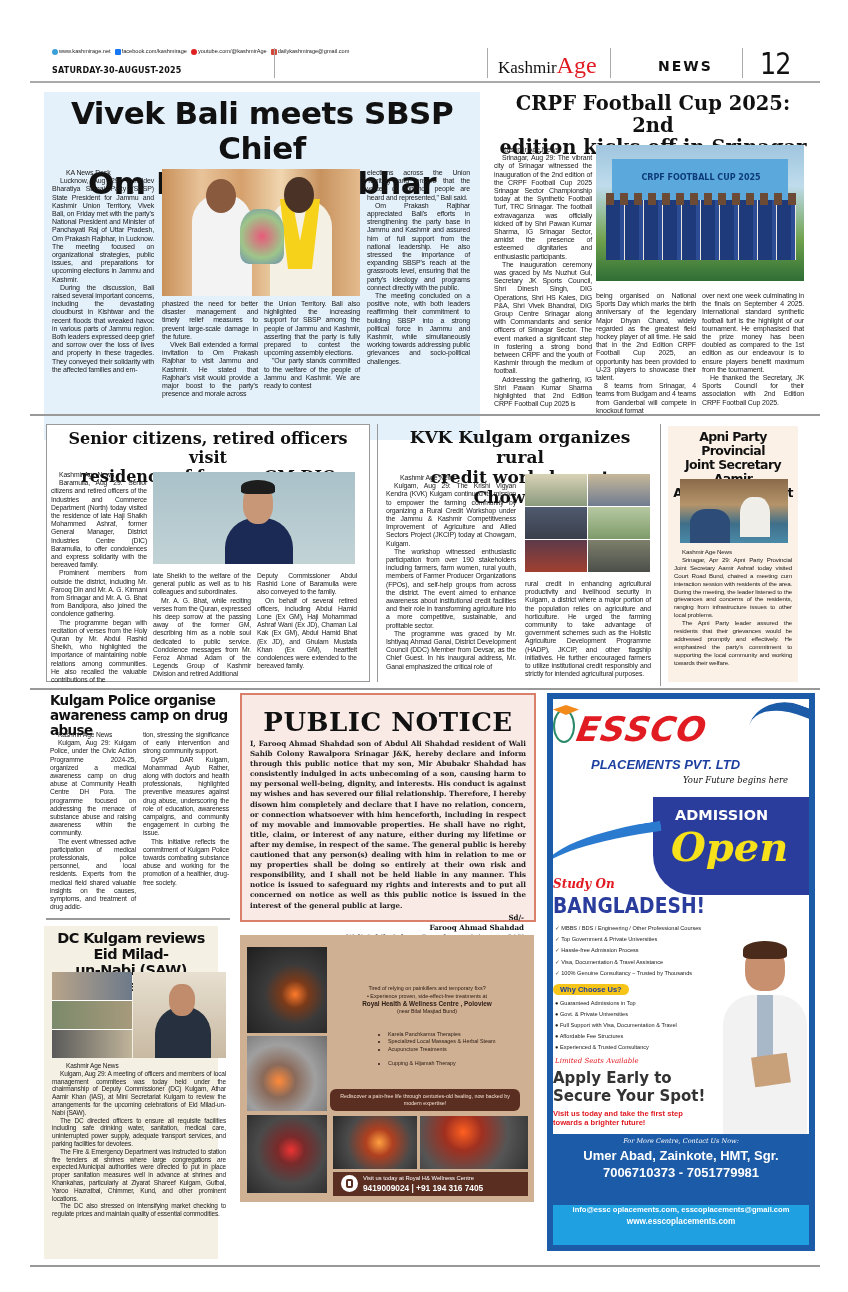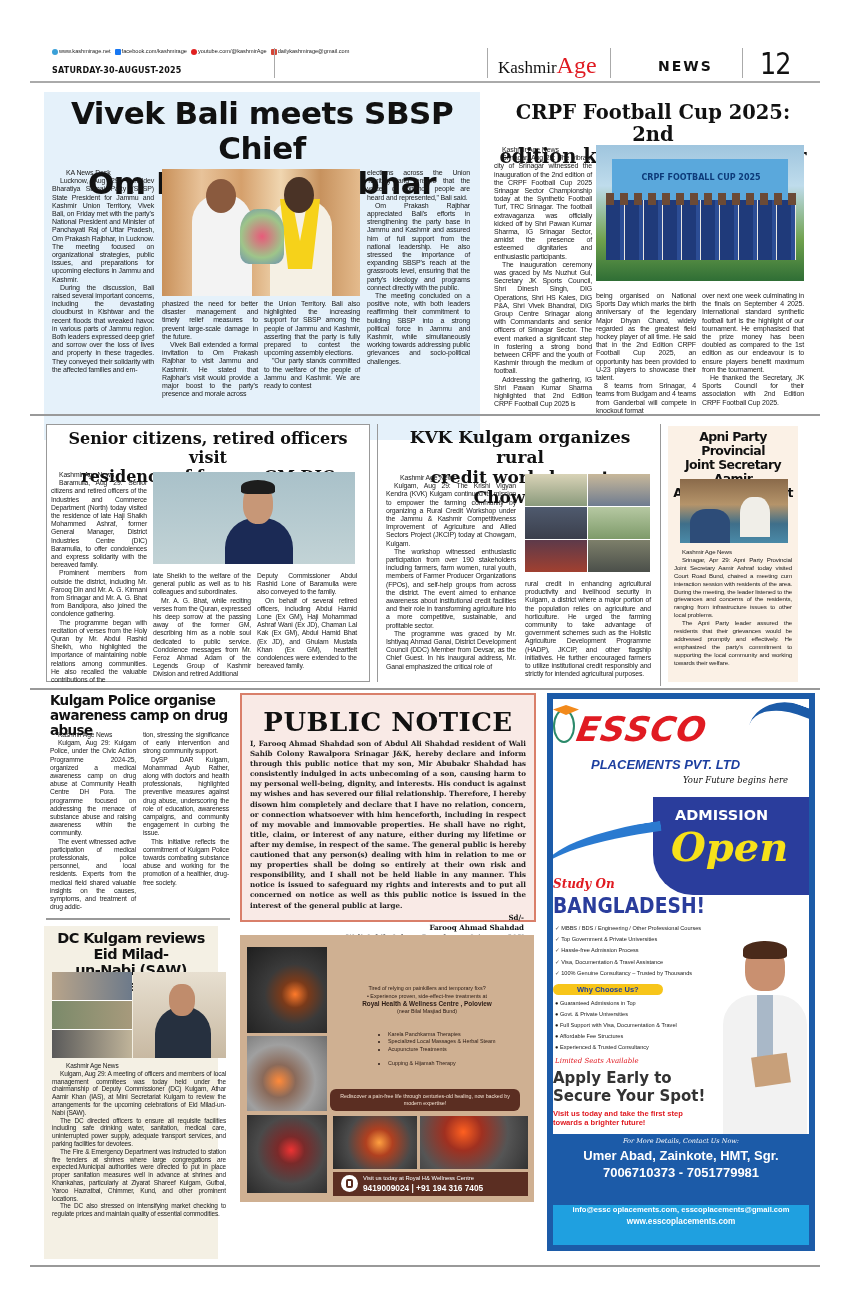--- a/index.html
+++ b/index.html
@@ -84,21 +84,21 @@
     <p>"Our party stands committed to the welfare of the people of Jammu and Kashmir. We are ready to contest</p>
   </div>
   <div class="abs txt" style="left:323px;top:77px;width:103px">
     <p style="text-indent:0">elections across the Union Territory and ensure that the voices of common people are heard and represented," Bali said.</p>
     <p>Om Prakash Rajbhar appreciated Bali's efforts in strengthening the party base in Jammu and Kashmir and assured him of full support from the national leadership. He also stressed the importance of expanding SBSP's reach at the grassroots level, ensuring that the party's ideology and programs connect directly with the public.</p>
     <p>The meeting concluded on a positive note, with both leaders reaffirming their commitment to building SBSP into a strong political force in Jammu and Kashmir, while simultaneously working towards addressing public grievances and socio-political challenges.</p>
   </div>
 </div>
 
 <div class="abs" style="left:492px;top:92px;width:322px;height:318px">
-  <div class="h2" style="font-size:19.5px;line-height:22px;margin-top:10px">
+  <div class="h2" style="font-size:19.5px;line-height:22px;margin-top:1px">
     <div>CRPF Football Cup 2025: 2nd</div>
     <div>edition kicks off in Srinagar</div>
   </div>
   <div class="abs txt" style="left:2px;top:54px;width:98px">
     <span class="by" style="padding-left:8px">Kashmir Age News</span>
     <p>Srinagar, Aug 29: The vibrant city of Srinagar witnessed the inauguration of the 2nd edition of the CRPF Football Cup 2025 Srinagar Sector Championship today at the Synthetic Football Turf, TRC Srinagar. The football extravaganza was officially kicked off by Shri Pawan Kumar Sharma, IG Srinagar Sector, amidst the presence of esteemed dignitaries and enthusiastic participants.</p>
     <p>The inauguration ceremony was graced by Ms Nuzhut Gul, Secretary JK Sports Council, Shri Dinesh Singh, DIG Operations, Shri HS Kales, DIG P&amp;A, Shri Vivek Bhandral, DIG Group Centre Srinagar along with Commandants and senior officers of Srinagar Sector. The event marked a significant step in fostering a strong bond between CRPF and the youth of Kashmir through the medium of football.</p>
     <p>Addressing the gathering, IG Shri Pawan Kumar Sharma highlighted that 2nd Edition CRPF Football Cup 2025 is</p>
   </div>
   <div class="photo" style="left:104px;top:53px;width:208px;height:136px;background:linear-gradient(180deg,#9fc5de 0%,#bfdcec 30%,#6fa14d 70%,#2f6e35 100%)">
@@ -284,21 +284,21 @@
     <div class="abs" style="left:-10px;top:130px;width:120px;height:30px;border-top:10px solid #2a7ad0;border-radius:100% 0 0 0;transform:rotate(-8deg)"></div>
     <div class="abs" style="left:0;top:178px;font-family:'DejaVu Serif',serif;font-weight:bold;font-style:italic;font-size:12px;color:#e01b22">Study On</div>
     <div class="abs" style="left:0;top:194px;font-family:'DejaVu Sans',sans-serif;font-weight:bold;font-size:22px;color:#2a3d9c;transform:scaleX(0.85);transform-origin:left">BANGLADESH!</div>
     <ul class="abs" style="left:2px;top:224px;width:176px;list-style:none;font-family:'Liberation Sans',sans-serif;font-size:5.6px;line-height:11.2px;color:#1a1a1a">
       <li>✓ <span>MBBS / BDS / Engineering / Other Professional Courses</span></li>
       <li>✓ <span>Top Government &amp; Private Universities</span></li>
       <li>✓ <span>Hassle-free Admission Process</span></li>
       <li>✓ <span>Visa, Documentation &amp; Travel Assistance</span></li>
       <li>✓ <span>100% Genuine Consultancy – Trusted by Thousands</span></li>
     </ul>
-    <div class="abs" style="left:0;top:285px;padding:1px 24px;background:#f7c51a;border-radius:8px;font-family:'Liberation Sans',sans-serif;font-weight:bold;font-size:7.5px;color:#1c3fa0">Why Choose Us?</div>
+    <div class="abs" style="left:0;top:285px;padding:1px 7px;background:#f7c51a;border-radius:8px;font-family:'Liberation Sans',sans-serif;font-weight:bold;font-size:7.5px;color:#1c3fa0">Why Choose Us?</div>
     <ul class="abs" style="left:2px;top:299px;width:160px;list-style:none;font-family:'Liberation Sans',sans-serif;font-size:5.6px;line-height:11px;color:#1a1a1a">
       <li>● <span>Guaranteed Admissions in Top</span></li>
       <li>● <span>Govt. &amp; Private Universities</span></li>
       <li>● <span>Full Support with Visa, Documentation &amp; Travel</span></li>
       <li>● <span>Affordable Fee Structures</span></li>
       <li>● <span>Experienced &amp; Trusted Consultancy</span></li>
     </ul>
     <div class="abs" style="left:2px;top:358px;font-family:'DejaVu Serif',serif;font-style:italic;font-size:7px;color:#e01b22">Limited Seats Available</div>
     <div class="abs" style="left:0;top:370px;font-family:'DejaVu Sans',sans-serif;font-weight:bold;font-size:15px;line-height:18px;color:#333">
       <div>Apply Early to</div>
@@ -311,21 +311,21 @@
 
     <div class="abs" style="left:170px;top:246px;width:84px;height:190px">
       <div class="abs" style="left:22px;top:0;width:40px;height:46px;background:#c99070;border-radius:45% 45% 40% 40%"></div>
       <div class="abs" style="left:20px;top:-4px;width:44px;height:18px;background:#4a2a1a;border-radius:50% 50% 20% 20%"></div>
       <div class="abs" style="left:0;top:50px;width:84px;height:140px;background:#f2f2f2;border-radius:30px 30px 0 0"></div>
       <div class="abs" style="left:34px;top:50px;width:16px;height:80px;background:#a9b8c8"></div>
       <div class="abs" style="left:30px;top:110px;width:36px;height:30px;background:#c8a07a;transform:rotate(-8deg)"></div>
     </div>
   </div>
   <div class="abs" style="left:6px;top:444px;width:256px;text-align:center;color:#fff">
-    <div style="font-family:'DejaVu Serif',serif;font-style:italic;font-size:6.5px">For More Details, Contact Us Now:</div>
+    <div style="font-family:'DejaVu Serif',serif;font-style:italic;font-size:6.5px">For More Centre, Contact Us Now:</div>
     <div style="font-family:'Liberation Sans',sans-serif;font-weight:bold;font-size:13px;margin-top:3px">Umer Abad, Zainkote, HMT, Sgr.</div>
     <div style="font-family:'Liberation Sans',sans-serif;font-weight:bold;font-size:13px;margin-top:2px">7006710373 - 7051779981</div>
   </div>
   <div class="abs" style="left:6px;top:512px;width:256px;height:40px;background:#1fa0e0;text-align:center;color:#fff;font-family:'Liberation Sans',sans-serif;font-weight:bold">
     <div style="font-size:7.6px;">info@essc oplacements.com, esscoplacements@gmail.com</div>
     <div style="font-size:8.2px;margin-top:3px">www.esscoplacements.com</div>
   </div>
 </div>
 
 <div class="hr" style="left:30px;top:1265px;width:790px"></div>

